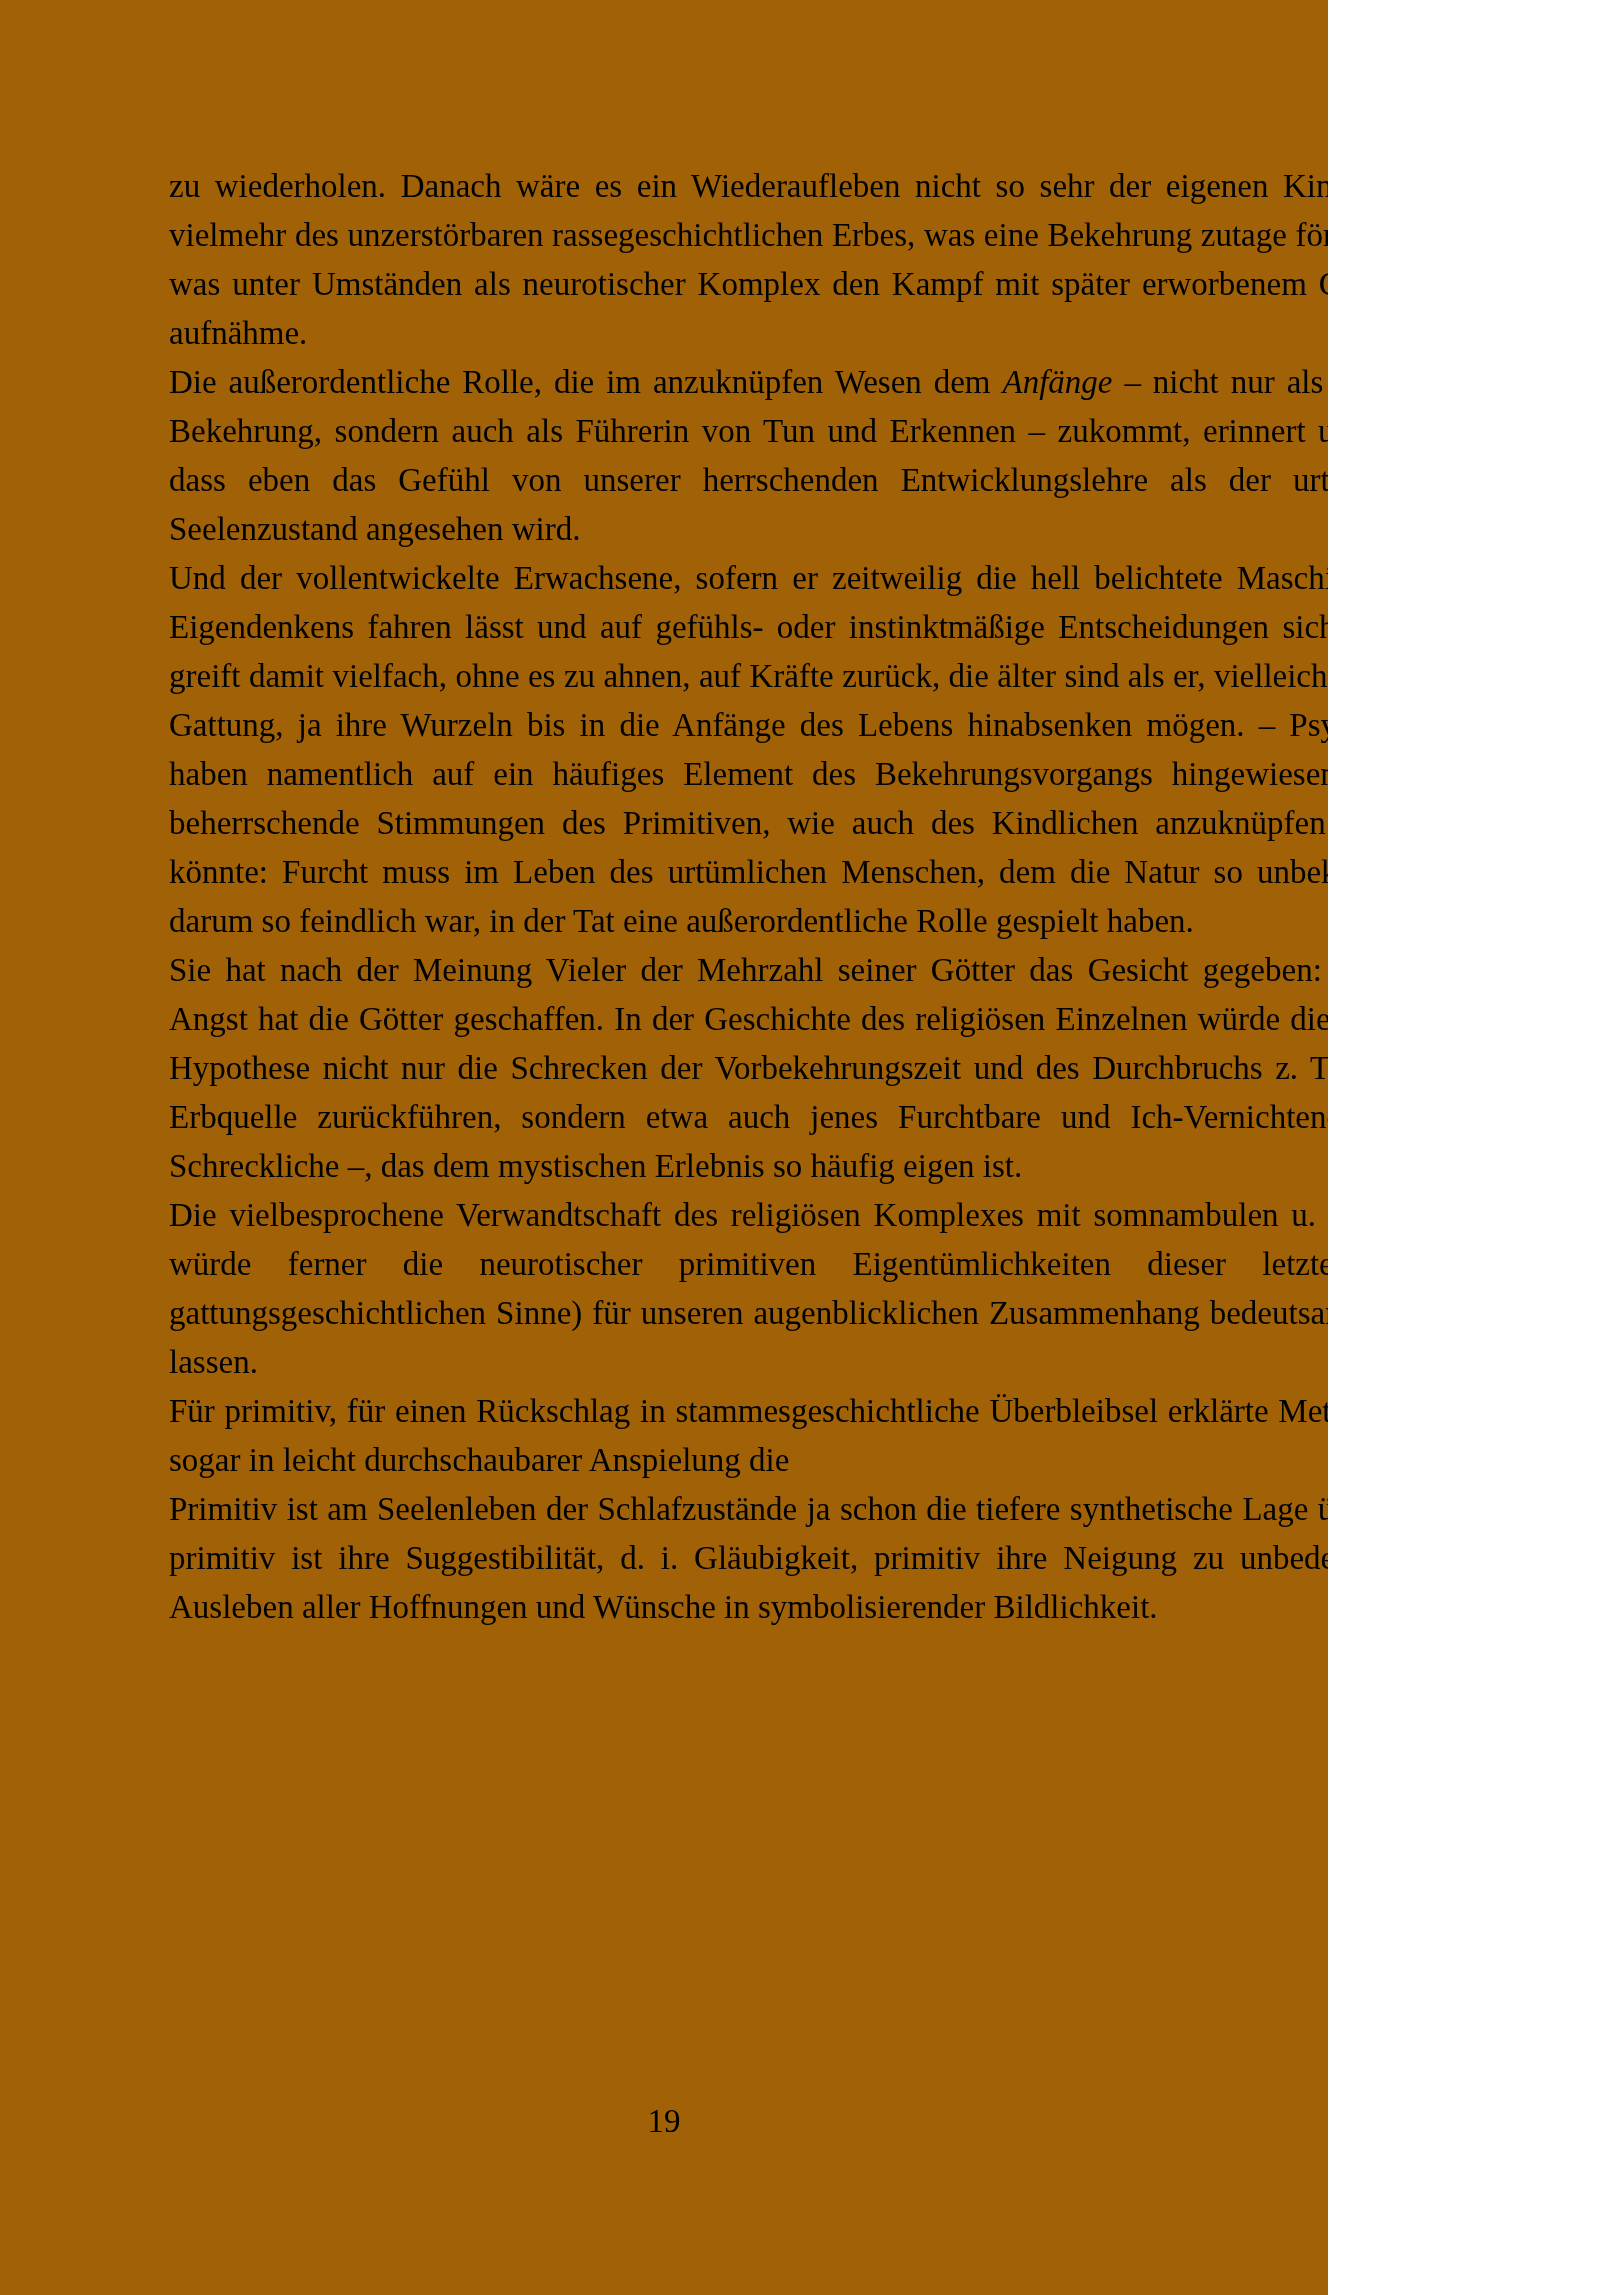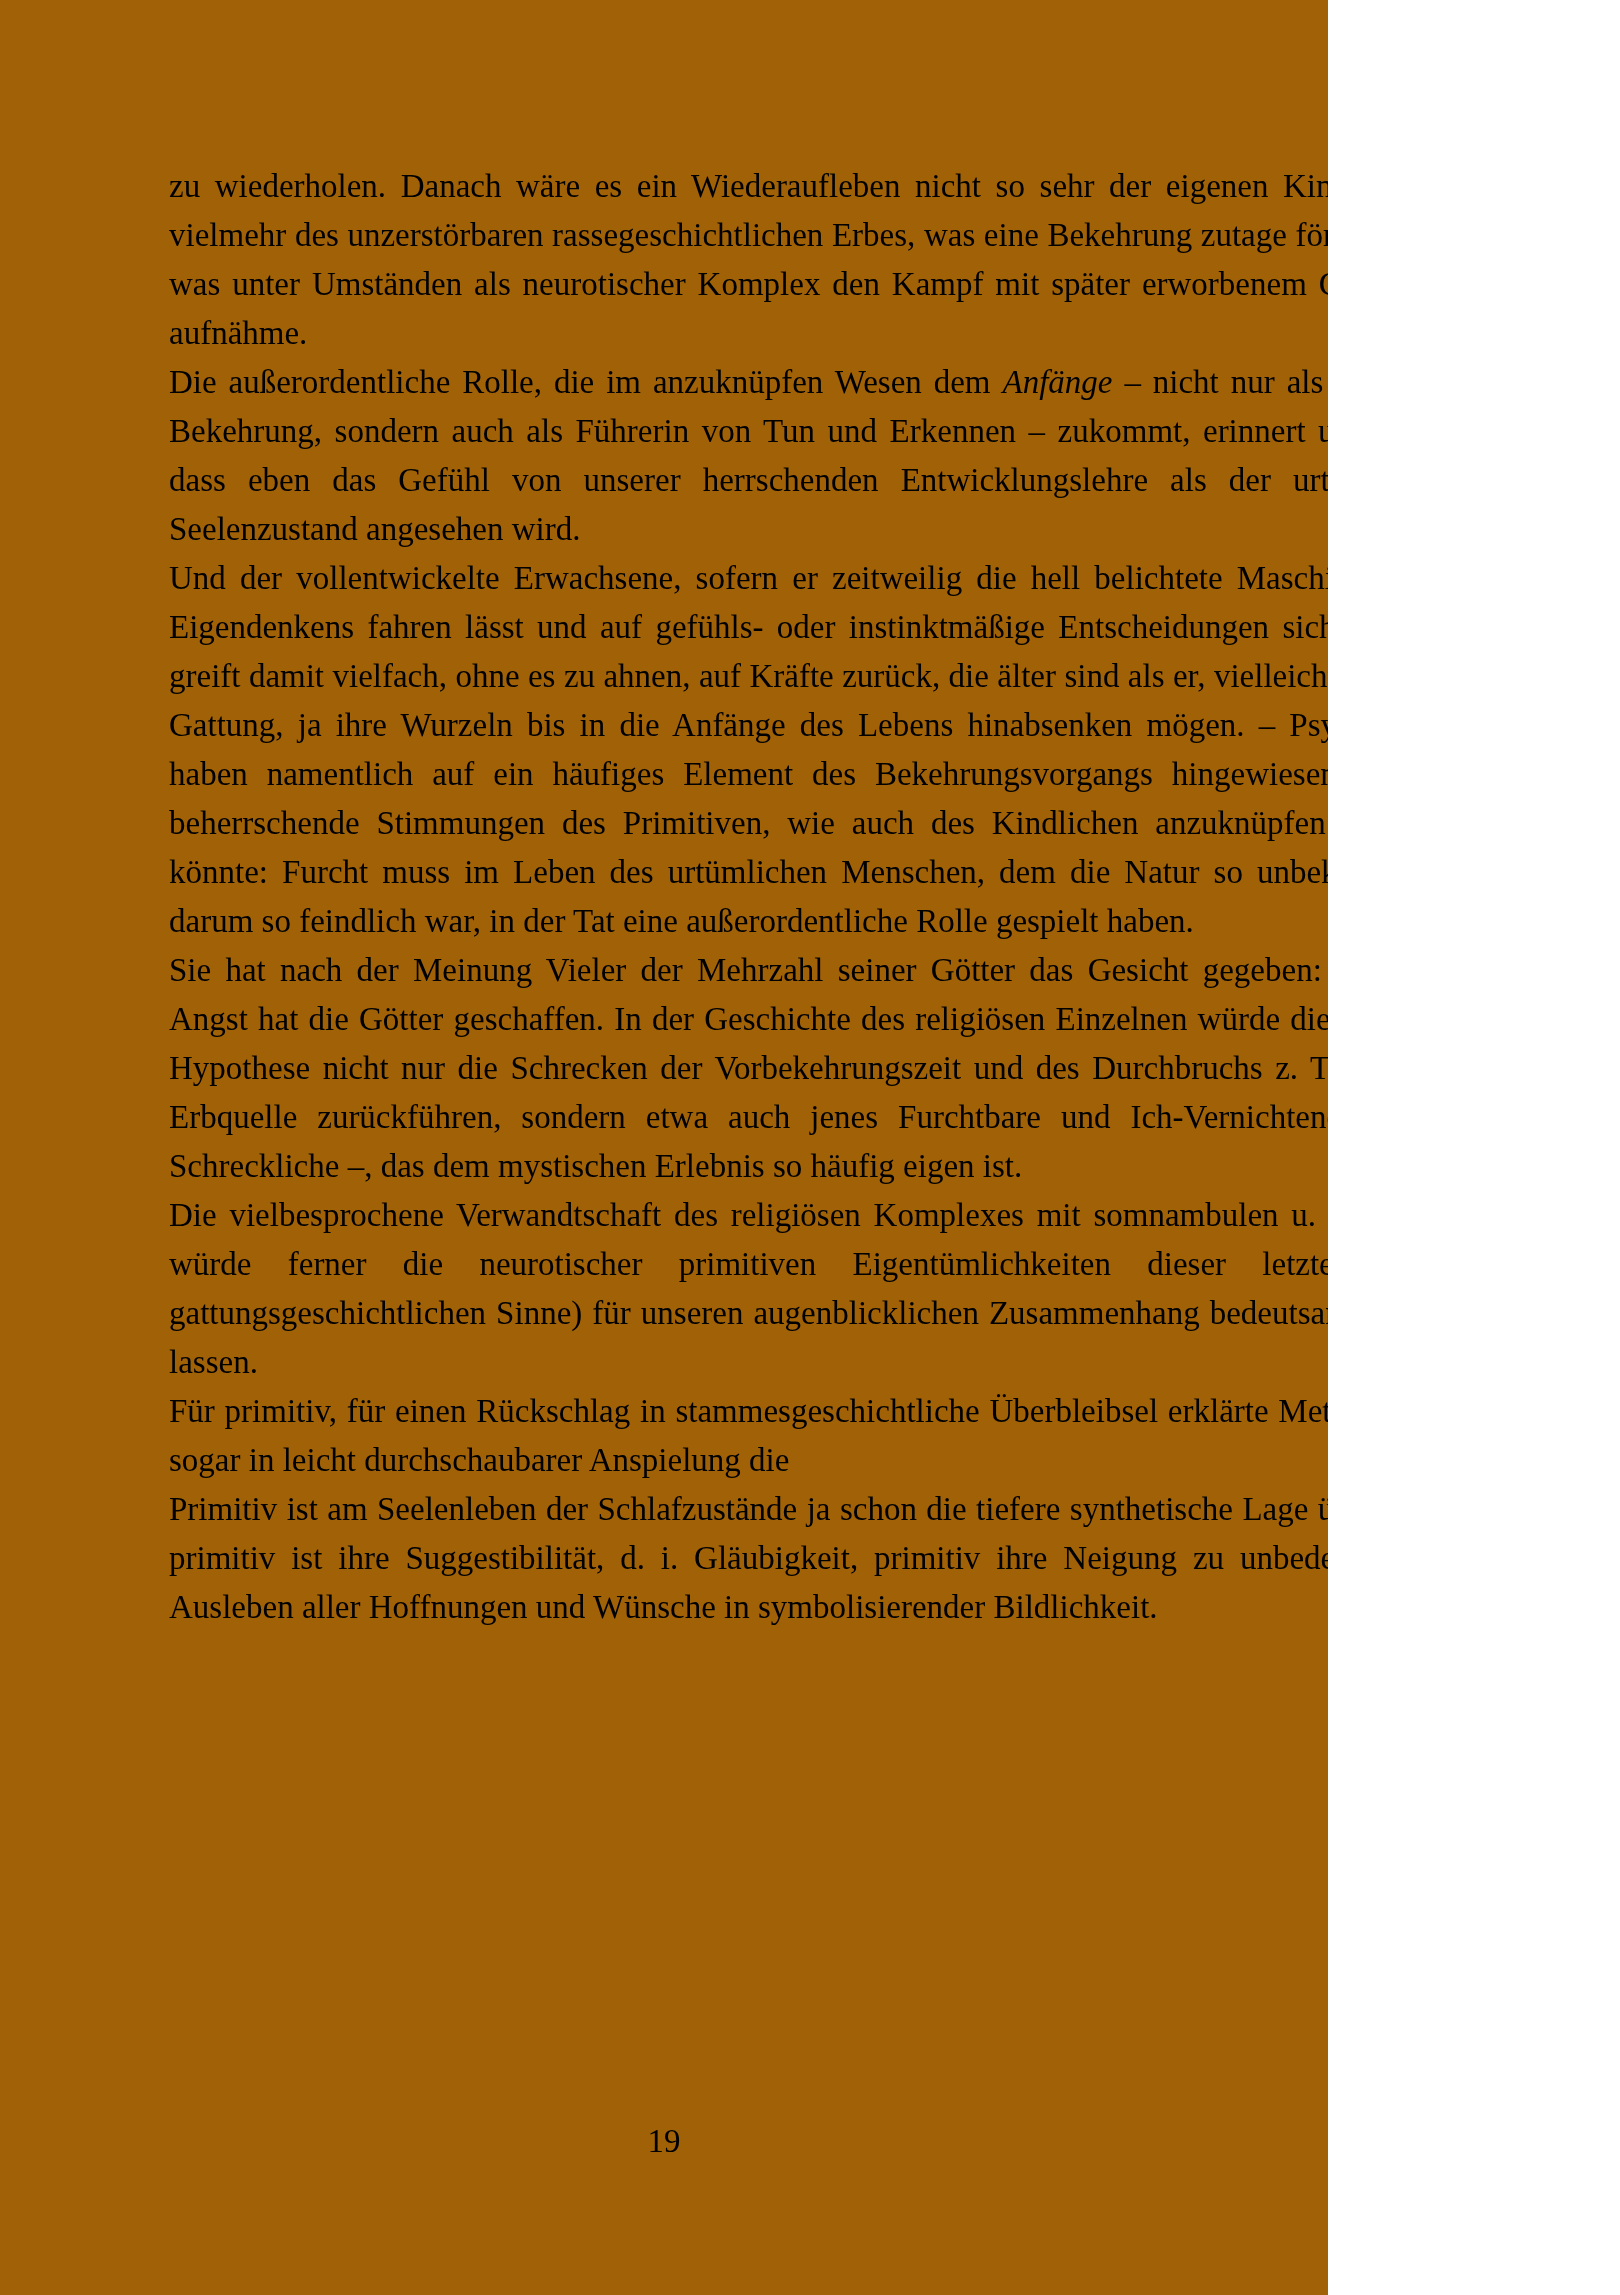--- a/index.html
+++ b/index.html
@@ -36,21 +36,20 @@
     font-style: italic;
   }
   .page-number {
     position: absolute;
     left: 0;
     right: 0;
     top: 2097px;
     text-align: center;
     font-size: 33px;
     line-height: 49px;
-    margin-top: 20px;
   }
 </style>
 </head>
 <body>
 
 <div class="page">
   <div class="text-block">
       <p><span>zu wiederholen. Danach wäre es ein Wiederaufleben nicht so sehr der eigenen Kindheit, als vielmehr des unzerstörbaren rassegeschichtlichen Erbes, was eine Bekehrung zutage förderte und was unter Umständen als neurotischer Komplex den Kampf mit später erworbenem Geistesgut aufnähme.</span></p>
       <p><span>Die außerordentliche Rolle, die im anzuknüpfen Wesen dem </span><span class="em">Anfänge</span><span> – nicht nur als leidender Bekehrung, sondern auch als Führerin von Tun und Erkennen – zukommt, erinnert uns daran, dass eben das Gefühl von unserer herrschenden Entwicklungslehre als der urtümlichste Seelenzustand angesehen wird.</span></p>
       <p><span>Und der vollentwickelte Erwachsene, sofern er zeitweilig die hell belichtete Maschinerie des Eigendenkens fahren lässt und auf gefühls- oder instinktmäßige Entscheidungen sich verlässt, greift damit vielfach, ohne es zu ahnen, auf Kräfte zurück, die älter sind als er, vielleicht als seine Gattung, ja ihre Wurzeln bis in die Anfänge des Lebens hinabsenken mögen. – Psychologen haben namentlich auf ein häufiges Element des Bekehrungsvorgangs hingewiesen, das an beherrschende Stimmungen des Primitiven, wie auch des Kindlichen anzuknüpfen scheinen könnte: Furcht muss im Leben des urtümlichen Menschen, dem die Natur so unbekannt und darum so feindlich war, in der Tat eine außerordentliche Rolle gespielt haben.</span></p>

